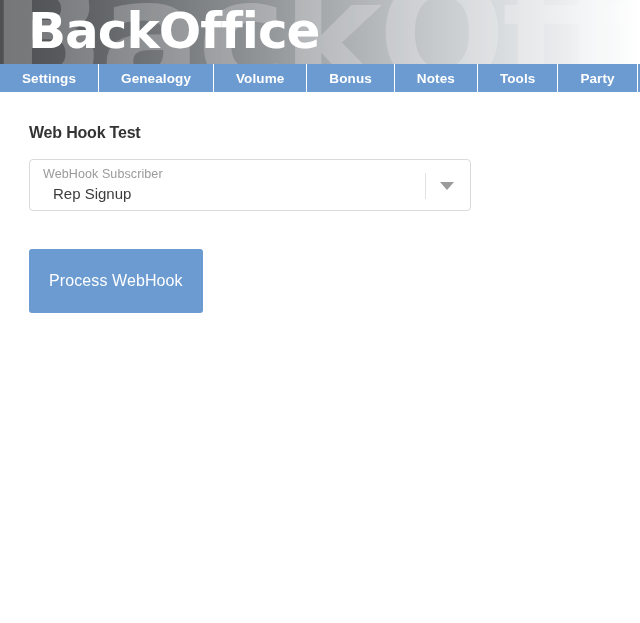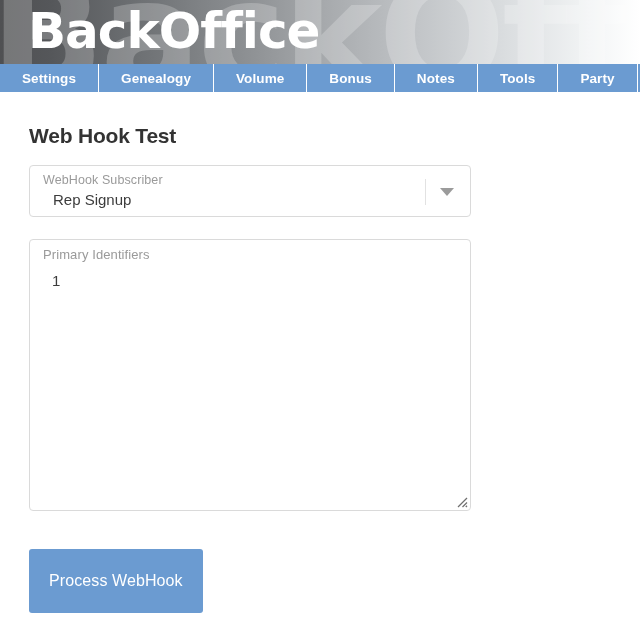--- a/index.html
+++ b/index.html
@@ -93,21 +93,21 @@
     line-height: 1;
   }
 
   
   .page {
     padding: 0;
   }
   .page-title {
     margin: 0;
     padding: 32px 0 0 29px;
-    font-size: 21px;
+    font-size: 16px;
     font-weight: bold;
     color: #333333;
     letter-spacing: -0.2px;
   }
 
   .form-area {
     padding: 0 0 0 29px;
   }
 
   
@@ -257,27 +257,18 @@
 
     
     <div class="field-select">
       <div class="field-label">WebHook Subscriber</div>
       <div class="field-value">Rep Signup</div>
       <div class="select-divider"></div>
       <div class="select-arrow"></div>
     </div>
 
     
-    <div class="field-textarea">
-      <div class="ta-label">Primary Identifiers</div>
-      <div class="ta-value">1</div>
-      <svg class="ta-resize" viewBox="0 0 14 14" aria-hidden="true">
-        <path d="M13 4 L4 13" stroke="#6f6f6f" stroke-width="1.3" fill="none"></path>
-        <path d="M13 8.5 L8.5 13" stroke="#6f6f6f" stroke-width="1.3" fill="none"></path>
-        <path d="M13 11.8 L11.8 13" stroke="#6f6f6f" stroke-width="1.3" fill="none"></path>
-      </svg>
-    </div>
 
     
     <button class="btn-primary">Process WebHook</button>
 
   </div>
 </div>
 
 </body></html>

